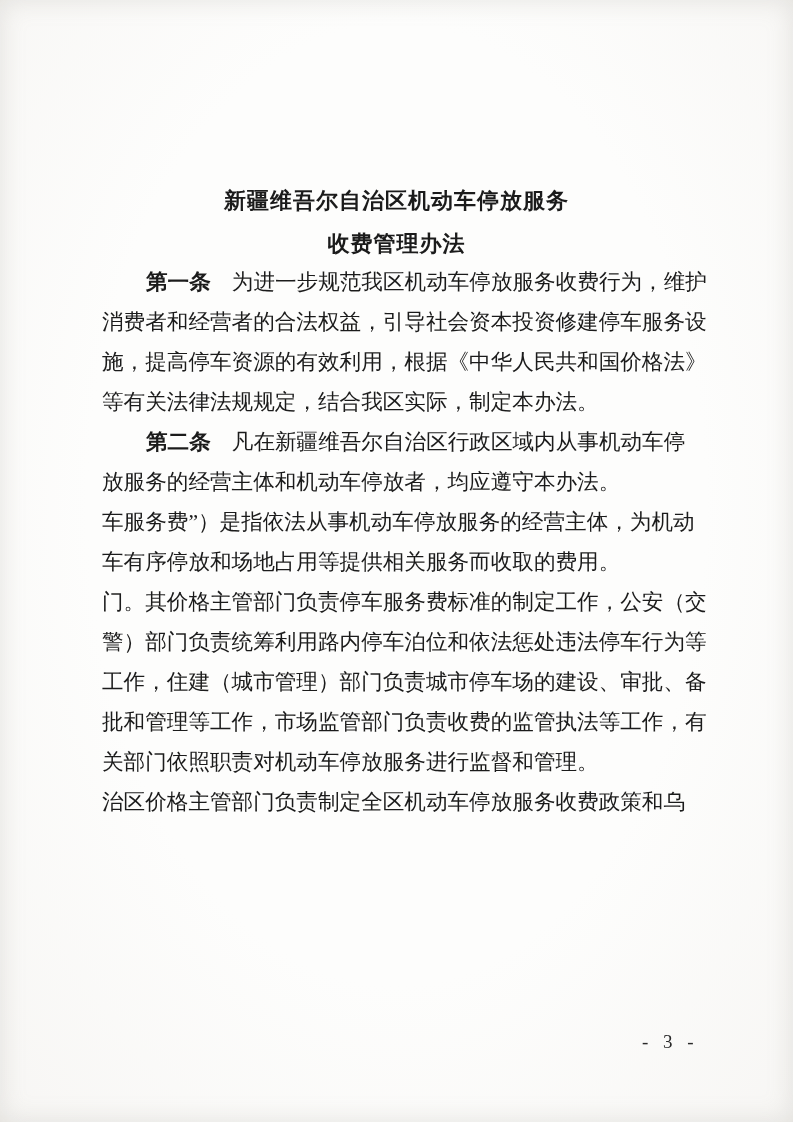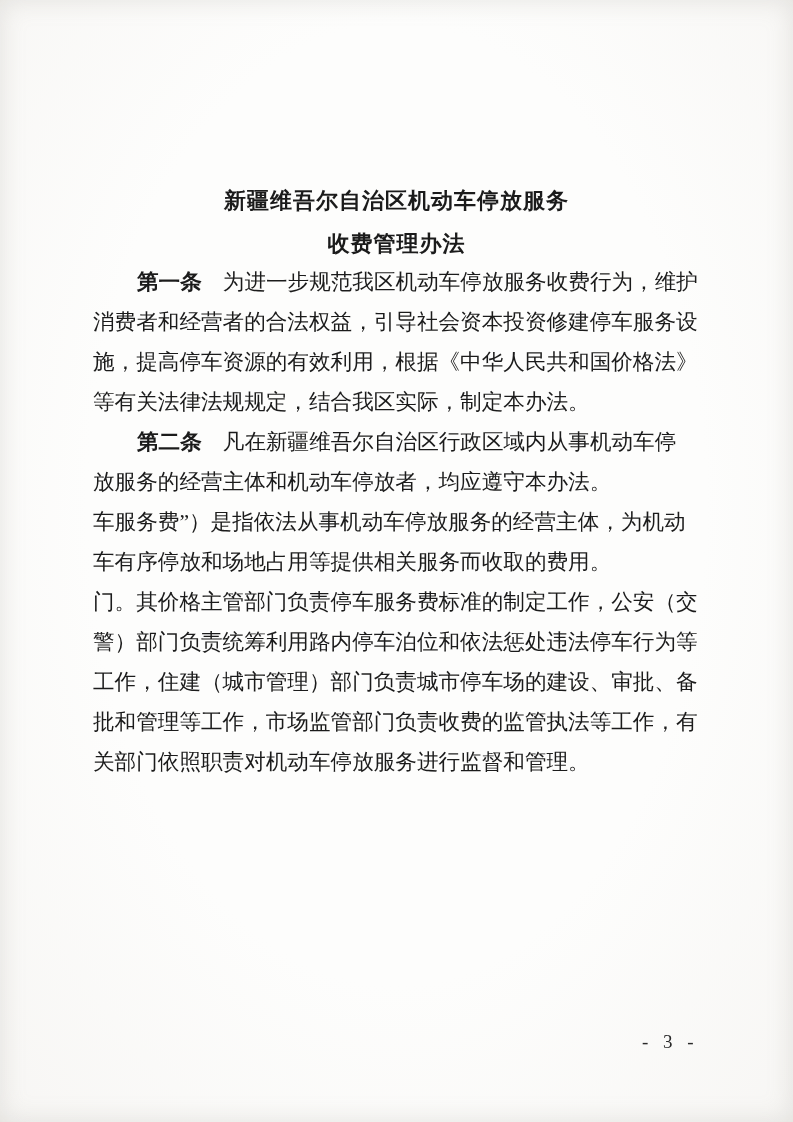--- a/index.html
+++ b/index.html
@@ -19,21 +19,21 @@
     position:absolute; top:143px; left:0; width:100%;
     text-align:center;
     font-weight:bold;
     font-size:22px;
     line-height:43px;
     letter-spacing:1px;
     margin-top:36px;
   }
 
   .doc-body {
-    position:absolute; top:262px; left:93px; width:615px;
+    position:absolute; top:262px; left:102px; width:615px;
     font-size:21.6px;
   }
 
   .line {
     height:40px;
     line-height:40px;
     white-space:nowrap;
   }
   .line.first { padding-left:44px; }
 
@@ -72,18 +72,19 @@
 
     <div class="line">车服务费”）是指依法从事机动车停放服务的经营主体，为机动</div>
     <div class="line">车有序停放和场地占用等提供相关服务而收取的费用。</div>
 
     <div class="line">门。其价格主管部门负责停车服务费标准的制定工作，公安（交</div>
     <div class="line">警）部门负责统筹利用路内停车泊位和依法惩处违法停车行为等</div>
     <div class="line">工作，住建（城市管理）部门负责城市停车场的建设、审批、备</div>
     <div class="line">批和管理等工作，市场监管部门负责收费的监管执法等工作，有</div>
     <div class="line">关部门依照职责对机动车停放服务进行监督和管理。</div>
 
+    <div class="line">治区价格主管部门负责制定全区机动车停放服务收费政策和乌</div>
 
   </div>
 
   <div class="page-number">- 3 -</div>
 
 </div>
 
 </body></html>

